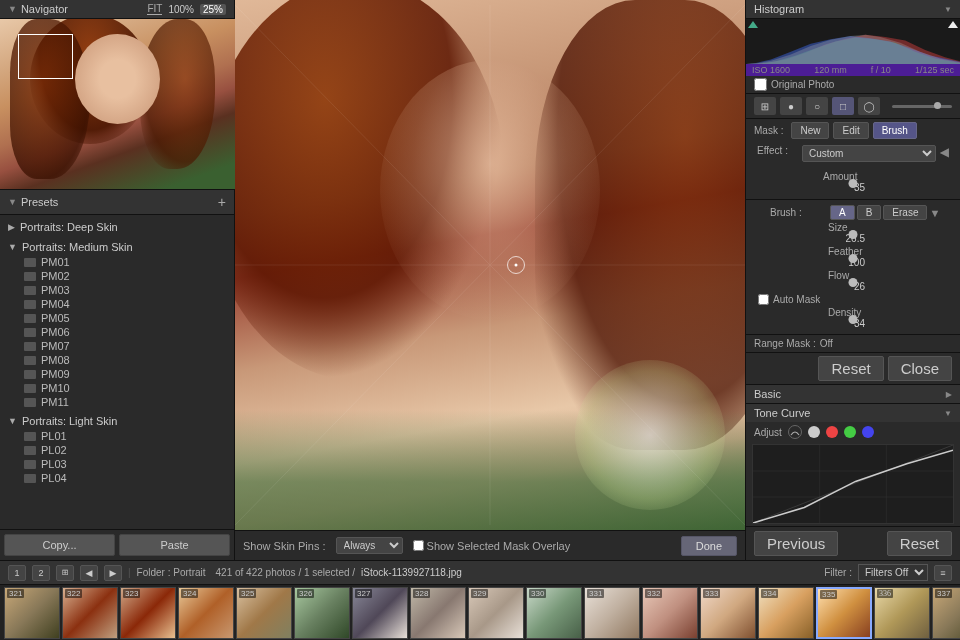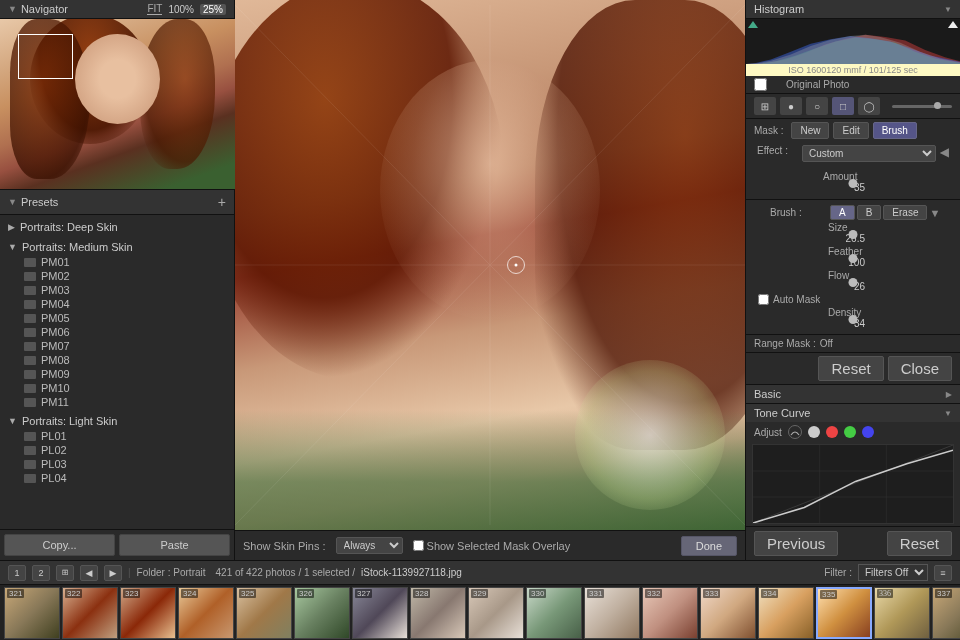--- a/index.html
+++ b/index.html
@@ -262,25 +262,25 @@
       background: #1a1a1a;
       position: relative;
       overflow: hidden;
     }
     .hist-svg {
       width: 100%;
       height: 100%;
     }
     .hist-labels {
       display: flex;
-      justify-content: center;
+      justify-content: space-between;
       padding: 1px 6px;
       font-size: 9px;
       color: #888;
-      background: #fef9c3;
+      background: #4c1d95;
     }
 
     
     .rp-section {
       border-top: 1px solid #111;
     }
     .rp-section-header {
       display: flex;
       align-items: center;
       justify-content: space-between;
@@ -391,21 +391,21 @@
       background: #666;
       border-radius: 2px;
       position: relative;
     }
 
     
     .orig-photo-row {
       display: flex;
       align-items: center;
       padding: 2px 8px;
-      gap: 19px;
+      gap: 4px;
       font-size: 10px;
       color: #aaa;
       border-bottom: 1px solid #111;
     }
 
     
     .effect-row {
       display: flex;
       align-items: flex-start;
       padding: 3px 11px;

